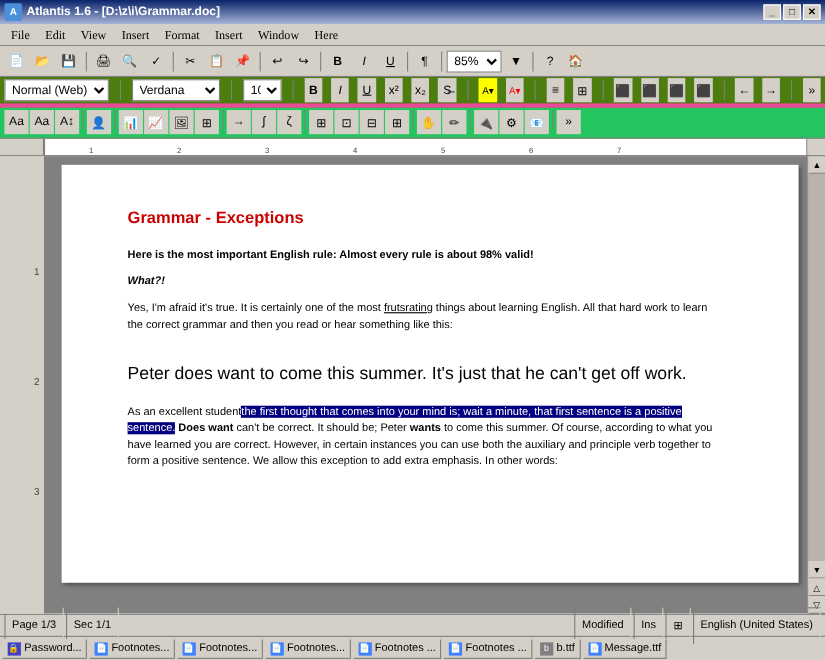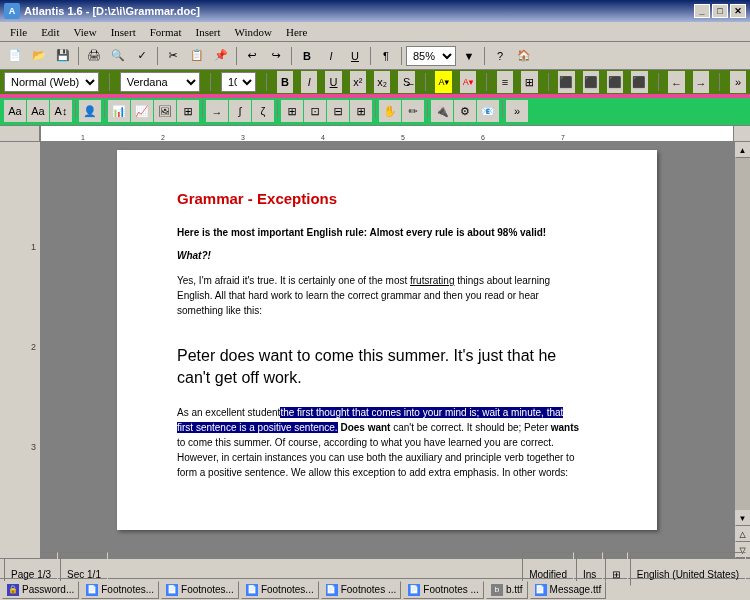--- a/index.html
+++ b/index.html
@@ -128,21 +128,21 @@
     
     .doc-area {
       flex: 1;
       background: #808080;
       overflow-y: auto;
       padding: 8px 16px;
     }
     .doc-page {
       background: white;
       margin: 0 auto;
-      width: 540px;
+      width: 670px;
       min-height: 380px;
       padding: 40px 76px 40px 60px;
       box-shadow: 2px 2px 4px rgba(0,0,0,0.4);
     }
 
     
     .scrollbar-v {
       width: 16px;
       background: #d4d0c8;
       border-left: 1px solid #808080;
@@ -181,21 +181,21 @@
       align-items: center;
       padding: 0 4px;
       font-size: 10px;
       gap: 2px;
     }
     .status-item {
       padding: 16px 6px;
       border: 1px inset #d4d0c8;
       height: 16px;
       display: flex;
-      align-items: flex-start;
+      align-items: center;
       white-space: nowrap;
     }
 
     
     .taskbar {
       background: #d4d0c8;
       height: 22px;
       border-top: 1px solid #808080;
       display: flex;
       align-items: center;

